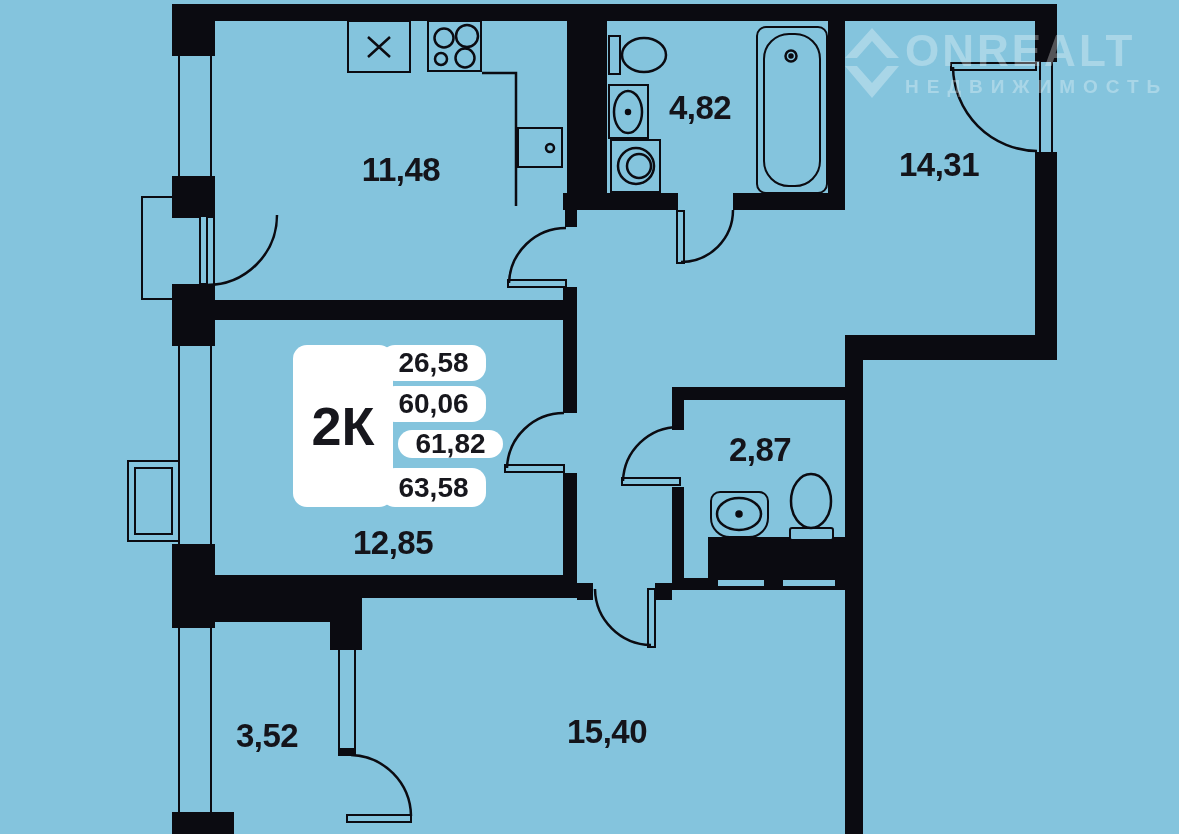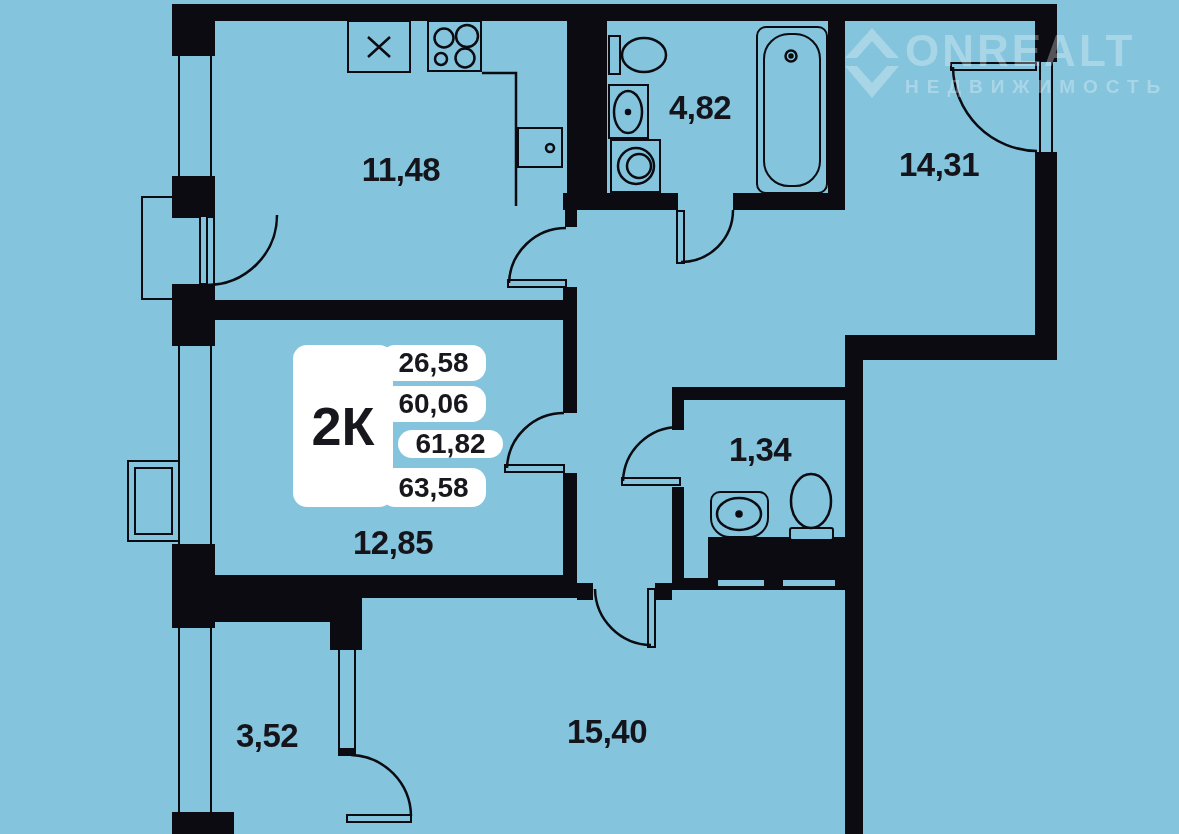--- a/index.html
+++ b/index.html
@@ -115,21 +115,21 @@
       <circle cx="791" cy="56" r="1.5" fill="#0b0b11"></circle>
       <ellipse cx="739" cy="514" rx="22" ry="16"></ellipse>
       <circle cx="739" cy="514" r="2.5" fill="#0b0b11"></circle>
       <ellipse cx="811" cy="501" rx="20" ry="27" fill="#84c4dd"></ellipse>
     </g>
   </svg>
 
   <div class="lbl" style="left:387px;top:170px;margin-left:14px;">11,48</div>
   <div class="lbl" style="left:700px;top:108px;">4,82</div>
   <div class="lbl" style="left:939px;top:165px;">14,31</div>
-  <div class="lbl" style="left:760px;top:450px;">1,34</div>
+  <div class="lbl" style="left:760px;top:450px;">2,87</div>
   <div class="lbl" style="left:393px;top:543px;">12,85</div>
   <div class="lbl" style="left:267px;top:736px;">3,52</div>
   <div class="lbl" style="left:607px;top:732px;">15,40</div>
 
   <div class="card">
     <div class="cell type" style="left:293px;top:345px;width:100px;height:162px;">2К</div>
     <div class="cell val" style="left:381px;top:345px;width:105px;height:36px;">26,58</div>
     <div class="cell val" style="left:381px;top:386px;width:105px;height:36px;">60,06</div>
     <div class="cell val" style="left:381px;top:430px;width:105px;height:28px;margin-left:17px;">61,82</div>
     <div class="cell val" style="left:381px;top:468px;width:105px;height:39px;">63,58</div>

